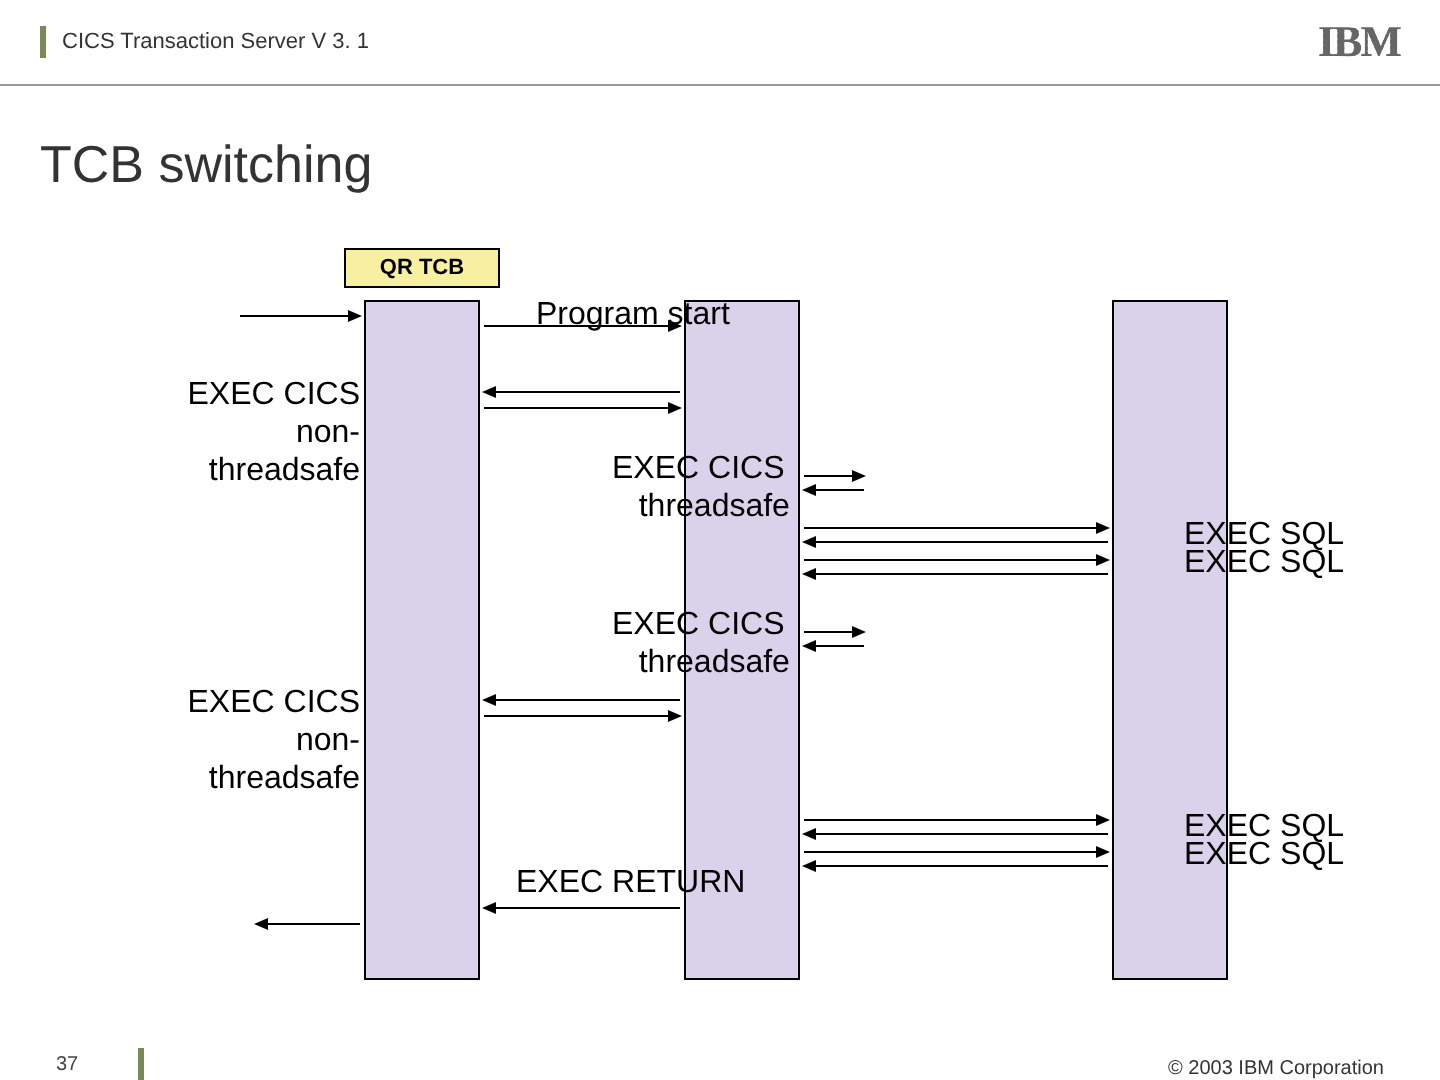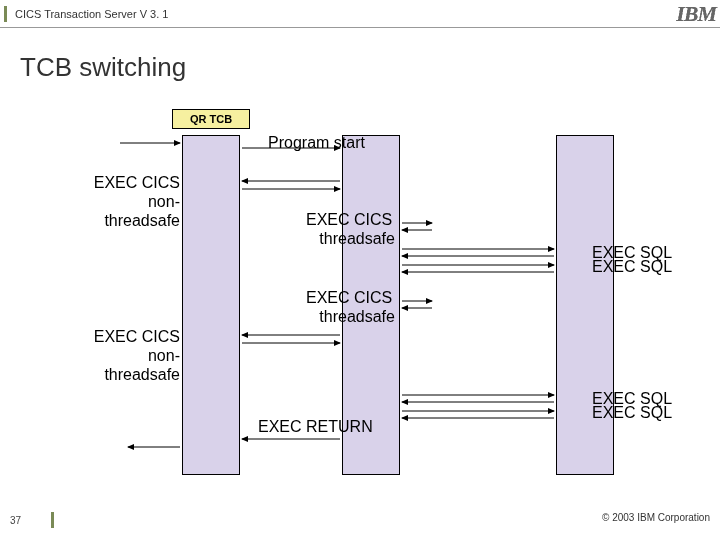--- a/index.html
+++ b/index.html
@@ -1,27 +1,27 @@
 <!DOCTYPE html>
 <html><head>
 <meta charset="utf-8">
 <style>
   * { box-sizing: border-box; margin: 0; padding: 0; }
   body { font-family: Arial, sans-serif; width: 720px; height: 540px; background: #fff; position: relative; overflow: hidden; }
-  .header { background: #fff; height: 28px; border-bottom: 1px solid #999; display: flex; align-items: center; padding: 0 4px; justify-content: space-between; }
+  .header { background: #fff; height: 43px; border-bottom: 1px solid #999; display: flex; align-items: center; padding: 0 20px; justify-content: space-between; }
   .header-left { display: flex; align-items: center; gap: 8px; }
   .h-accent { width: 3px; height: 16px; background: #7a8a56; }
   .h-title { font-size: 11px; color: #333; }
-  .ibm-logo { font-family: serif; font-weight: bold; font-size: 22px; letter-spacing: -1px; color: #666; background: repeating-linear-gradient(#666 0 2px, transparent 2px 3px); -webkit-background-clip: text; background-clip: text; font-style: italic; }
+  .ibm-logo { font-family: serif; font-weight: bold; font-size: 22px; letter-spacing: -1px; color: #666; background: repeating-linear-gradient(#666 0 2px, transparent 2px 3px); -webkit-background-clip: text; background-clip: text; }
   .slide-title { font-size: 26px; color: #333; padding: 24px 0 12px 20px; font-weight: normal; }
   .diagram { position: relative; width: 720px; height: 400px; }
   .tcb-label { position: absolute; background: #f6f0a0; border: 1px solid #000; font-size: 11px; font-weight: bold; text-align: center; padding: 3px 16px; width: 78px; }
   .col { position: absolute; background: #d9d2ea; border: 1px solid #000; width: 58px; height: 340px; top: 40px; }
   .text-label { position: absolute; font-size: 16px; color: #000; line-height: 1.2; }
-  .footer { position: absolute; bottom: 0; left: 0; right: 0; height: 28px; display: flex; align-items: flex-start; justify-content: space-between; padding: 0 10px; font-size: 10px; color: #333; }
+  .footer { position: absolute; bottom: 0; left: 0; right: 0; height: 28px; display: flex; align-items: flex-end; justify-content: space-between; padding: 0 28px; font-size: 10px; color: #333; }
   .footer .f-accent { width: 3px; height: 16px; background: #7a8a56; margin-left: 18px; }
   .page-num { color: #444; }
   svg.arrows { position: absolute; top: 0; left: 0; width: 720px; height: 400px; pointer-events: none; }
 </style>
 </head>
 <body>
 
 <div class="header">
   <div class="header-left">
     <div class="h-accent"></div>

